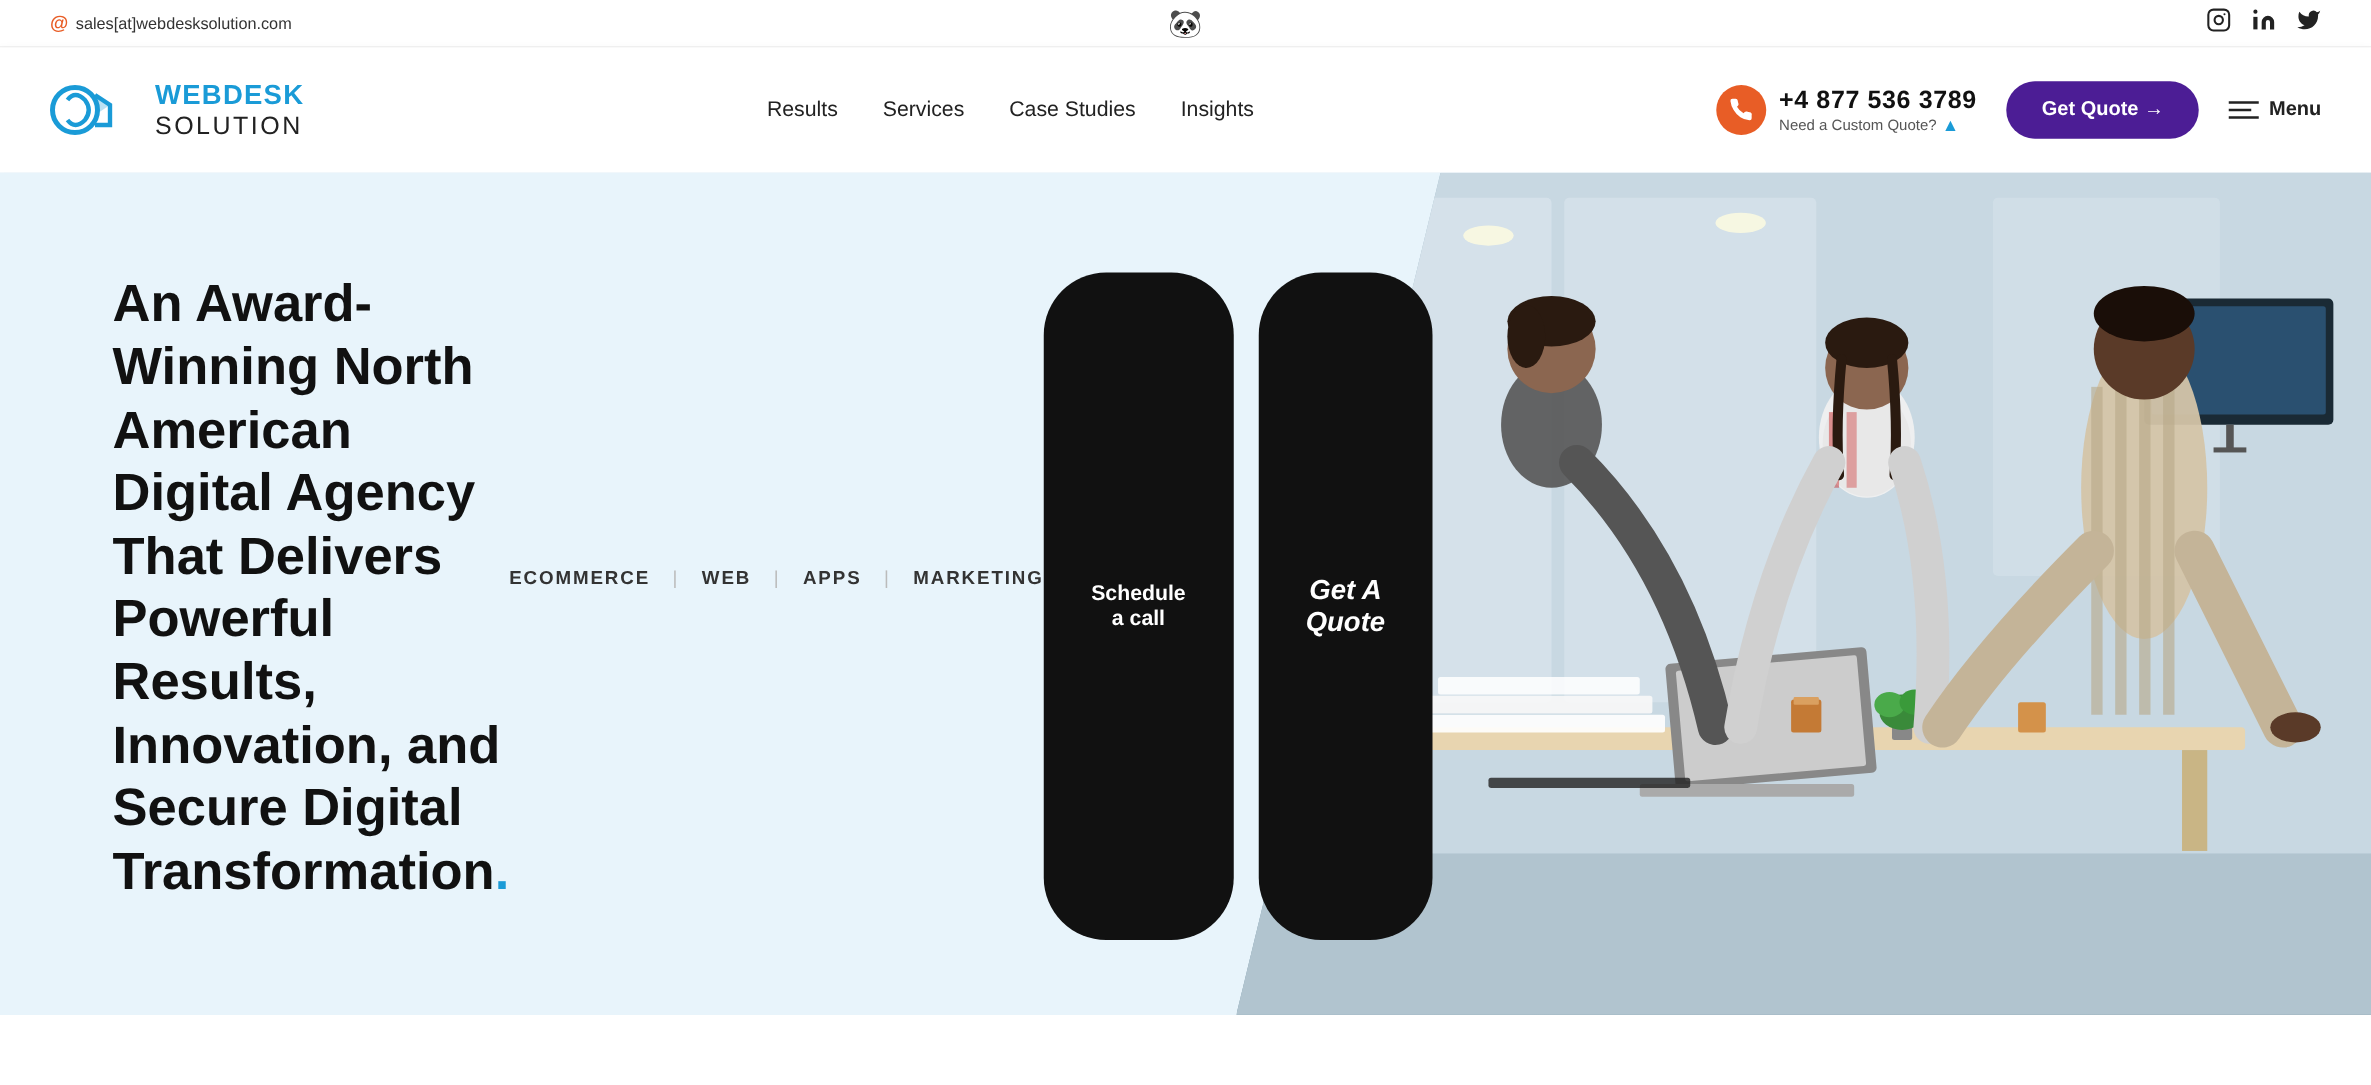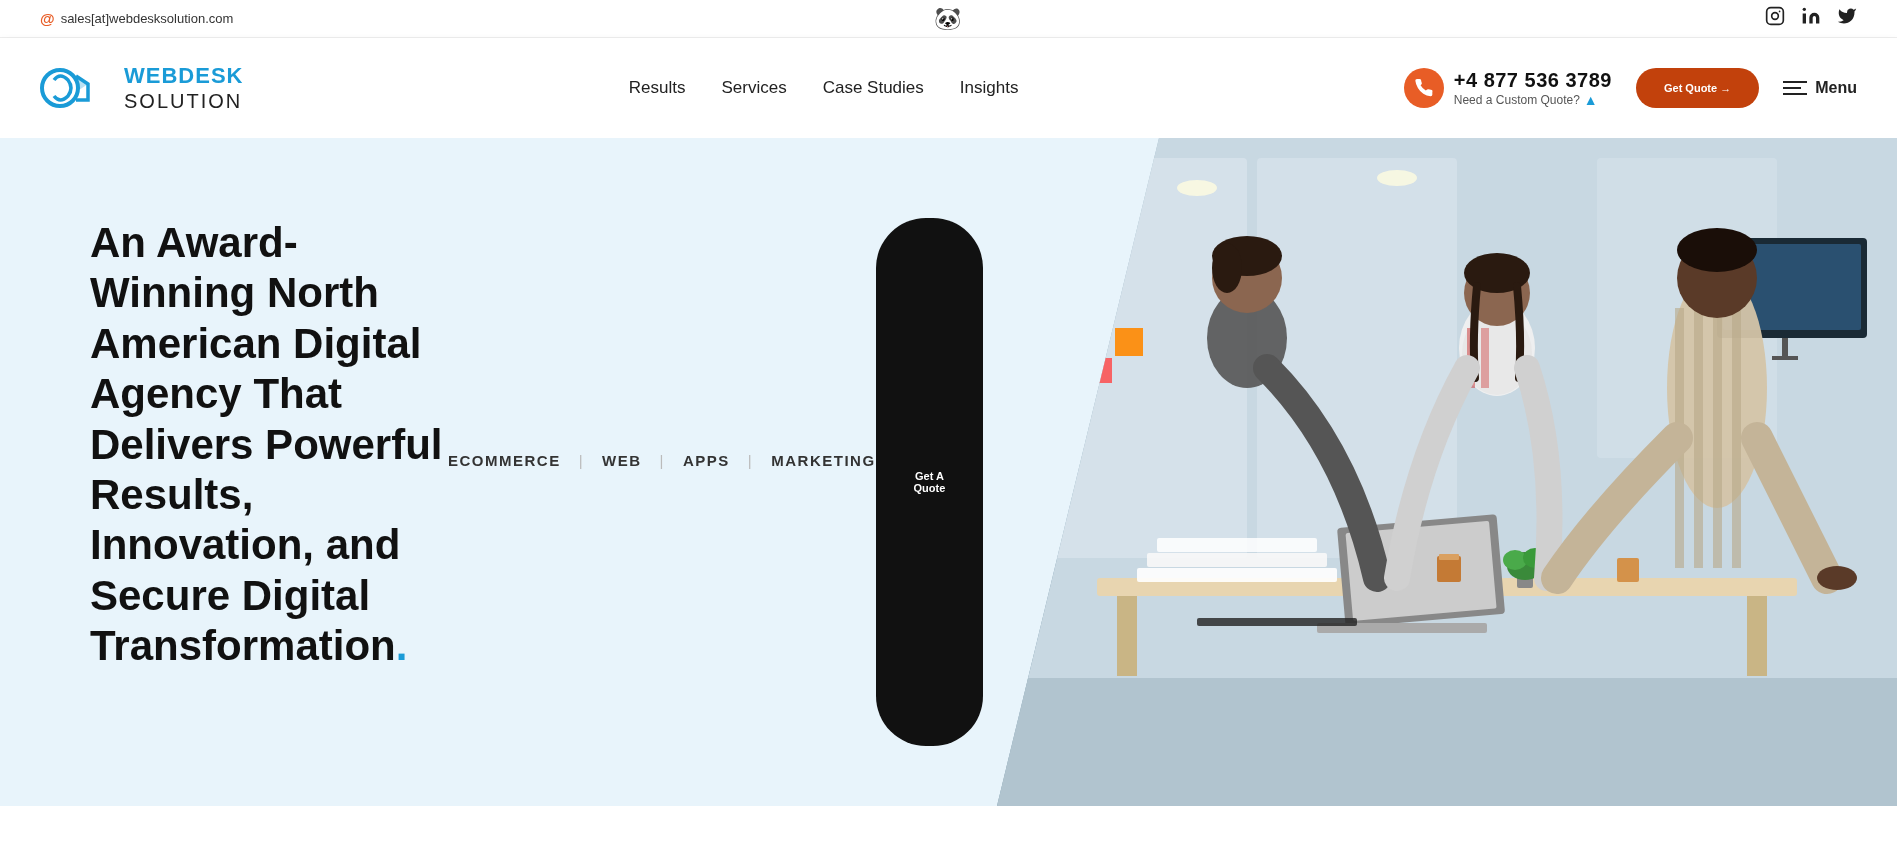--- a/index.html
+++ b/index.html
@@ -127,26 +127,26 @@
       color: #555;
       display: flex;
       align-items: center;
       gap: 4px;
     }
     .phone-subtext .arrow-icon {
       color: #1a9bd7;
       font-size: 14px;
     }
     .get-quote-btn {
-      background: #c2410c;
+      background: #4c1d95;
       color: #fff;
       border: none;
       border-radius: 50px;
       padding: 14px 28px;
-      font-size: 11px;
+      font-size: 16px;
       font-weight: 700;
       cursor: pointer;
       display: flex;
       align-items: center;
       gap: 8px;
     }
     .menu-btn {
       display: flex;
       align-items: center;
       gap: 8px;
@@ -224,23 +224,24 @@
       font-size: 17px;
       font-weight: 700;
       cursor: pointer;
     }
     .btn-quote-hero {
       background: #111;
       color: #fff;
       border: none;
       border-radius: 50px;
       padding: 18px 38px;
-      font-size: 11px;
+      font-size: 22px;
       font-weight: 700;
       cursor: pointer;
+      font-style: italic;
     }
 
     
     .hero-right {
       flex: 0 0 55%;
       position: absolute;
       right: 0;
       top: 0;
       bottom: 0;
       clip-path: polygon(18% 0%, 100% 0%, 100% 100%, 0% 100%);
@@ -357,20 +358,21 @@
       <span>ECOMMERCE</span>
       <span class="separator">|</span>
       <span>WEB</span>
       <span class="separator">|</span>
       <span>APPS</span>
       <span class="separator">|</span>
       <span>MARKETING</span>
     </div>
 
     <div class="hero-buttons">
+      <button class="btn-schedule">Schedule a call</button>
       <button class="btn-quote-hero">Get A Quote</button>
     </div>
   </div>
 
   <div class="hero-right">
     <div class="hero-image-bg">
 
       <svg class="hero-office-scene" viewBox="0 0 900 668" xmlns="http://www.w3.org/2000/svg" preserveAspectRatio="xMidYMid slice">
 
         <rect width="900" height="668" fill="#c8d8e2"></rect>

